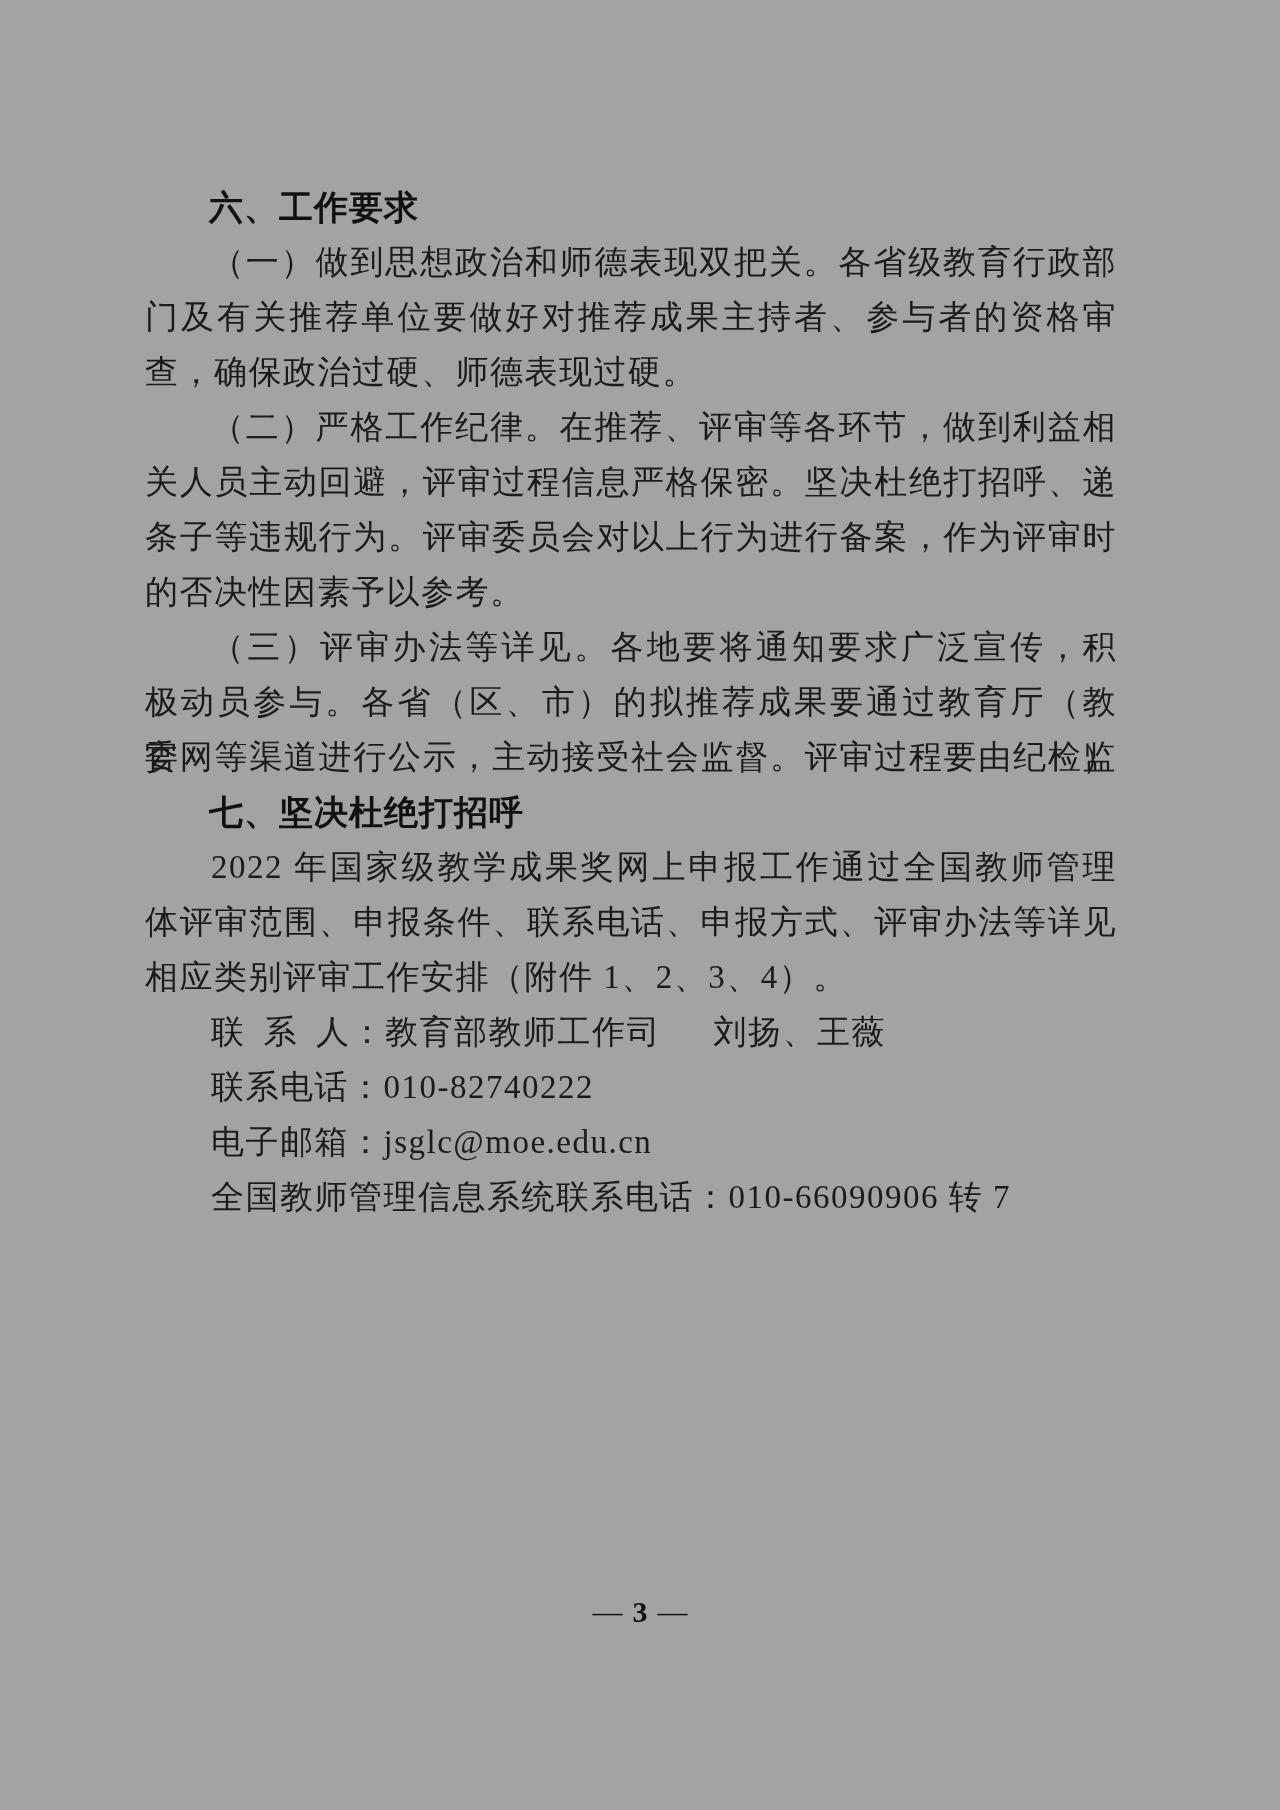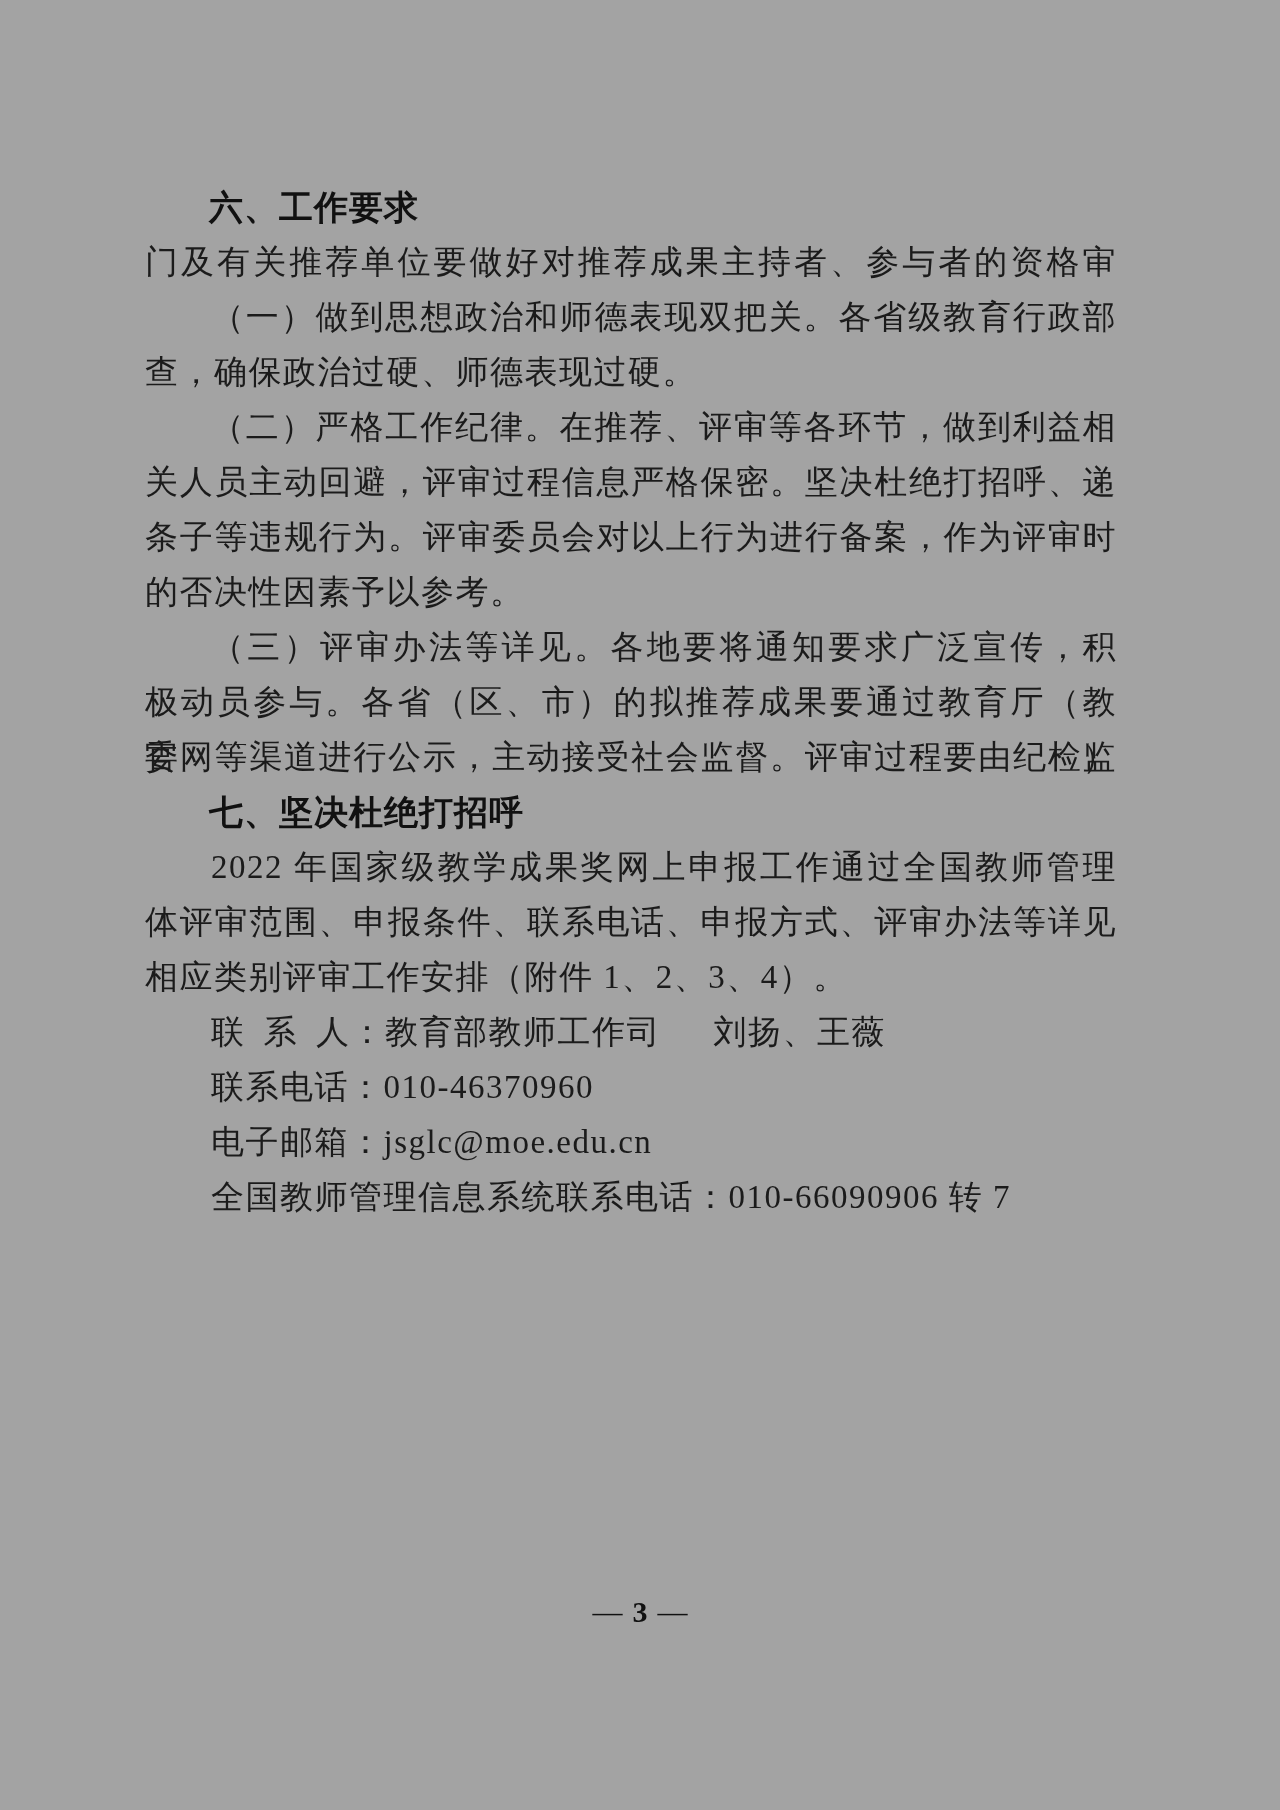--- a/index.html
+++ b/index.html
@@ -60,41 +60,41 @@
   .footer .num { font-weight: 700; margin: 0 10px; }
 </style>
 </head>
 <body>
 
 <div class="page">
   <div class="content">
 
     <h2 class="heading">六、工作要求</h2>
 
+    <p class="ln first fill">（一）做到思想政治和师德表现双把关。各省级教育行政部</p>
     <p class="ln fill">门及有关推荐单位要做好对推荐成果主持者、参与者的资格审</p>
-    <p class="ln first fill">（一）做到思想政治和师德表现双把关。各省级教育行政部</p>
     <p class="ln">查，确保政治过硬、师德表现过硬。</p>
 
     <p class="ln first fill">（二）严格工作纪律。在推荐、评审等各环节，做到利益相</p>
     <p class="ln fill">关人员主动回避，评审过程信息严格保密。坚决杜绝打招呼、递</p>
     <p class="ln fill">条子等违规行为。评审委员会对以上行为进行备案，作为评审时</p>
     <p class="ln">的否决性因素予以参考。</p>
 
     <p class="ln first fill">（三）评审办法等详见。各地要将通知要求广泛宣传，积</p>
     <p class="ln fill">极动员参与。各省（区、市）的拟推荐成果要通过教育厅（教委）</p>
     <p class="ln fill">官网等渠道进行公示，主动接受社会监督。评审过程要由纪检监</p>
 
     <h2 class="heading">七、坚决杜绝打招呼</h2>
 
     <p class="ln first fill">2022 年国家级教学成果奖网上申报工作通过全国教师管理</p>
     <p class="ln fill">体评审范围、申报条件、联系电话、申报方式、评审办法等详见</p>
     <p class="ln">相应类别评审工作安排（附件 1、2、3、4）。</p>
 
     <p class="ln first">联 系 人：教育部教师工作司　 刘扬、王薇</p>
-    <p class="ln first">联系电话：010-46370960</p>
+    <p class="ln first">联系电话：010-82740222</p>
     <p class="ln first">电子邮箱：jsglc@moe.edu.cn</p>
     <p class="ln first">全国教师管理信息系统联系电话：010-66090906 转 7</p>
 
   </div>
 
   <div class="footer">
     <span class="dash">—</span><span class="num">3</span><span class="dash">—</span>
   </div>
 </div>
 

